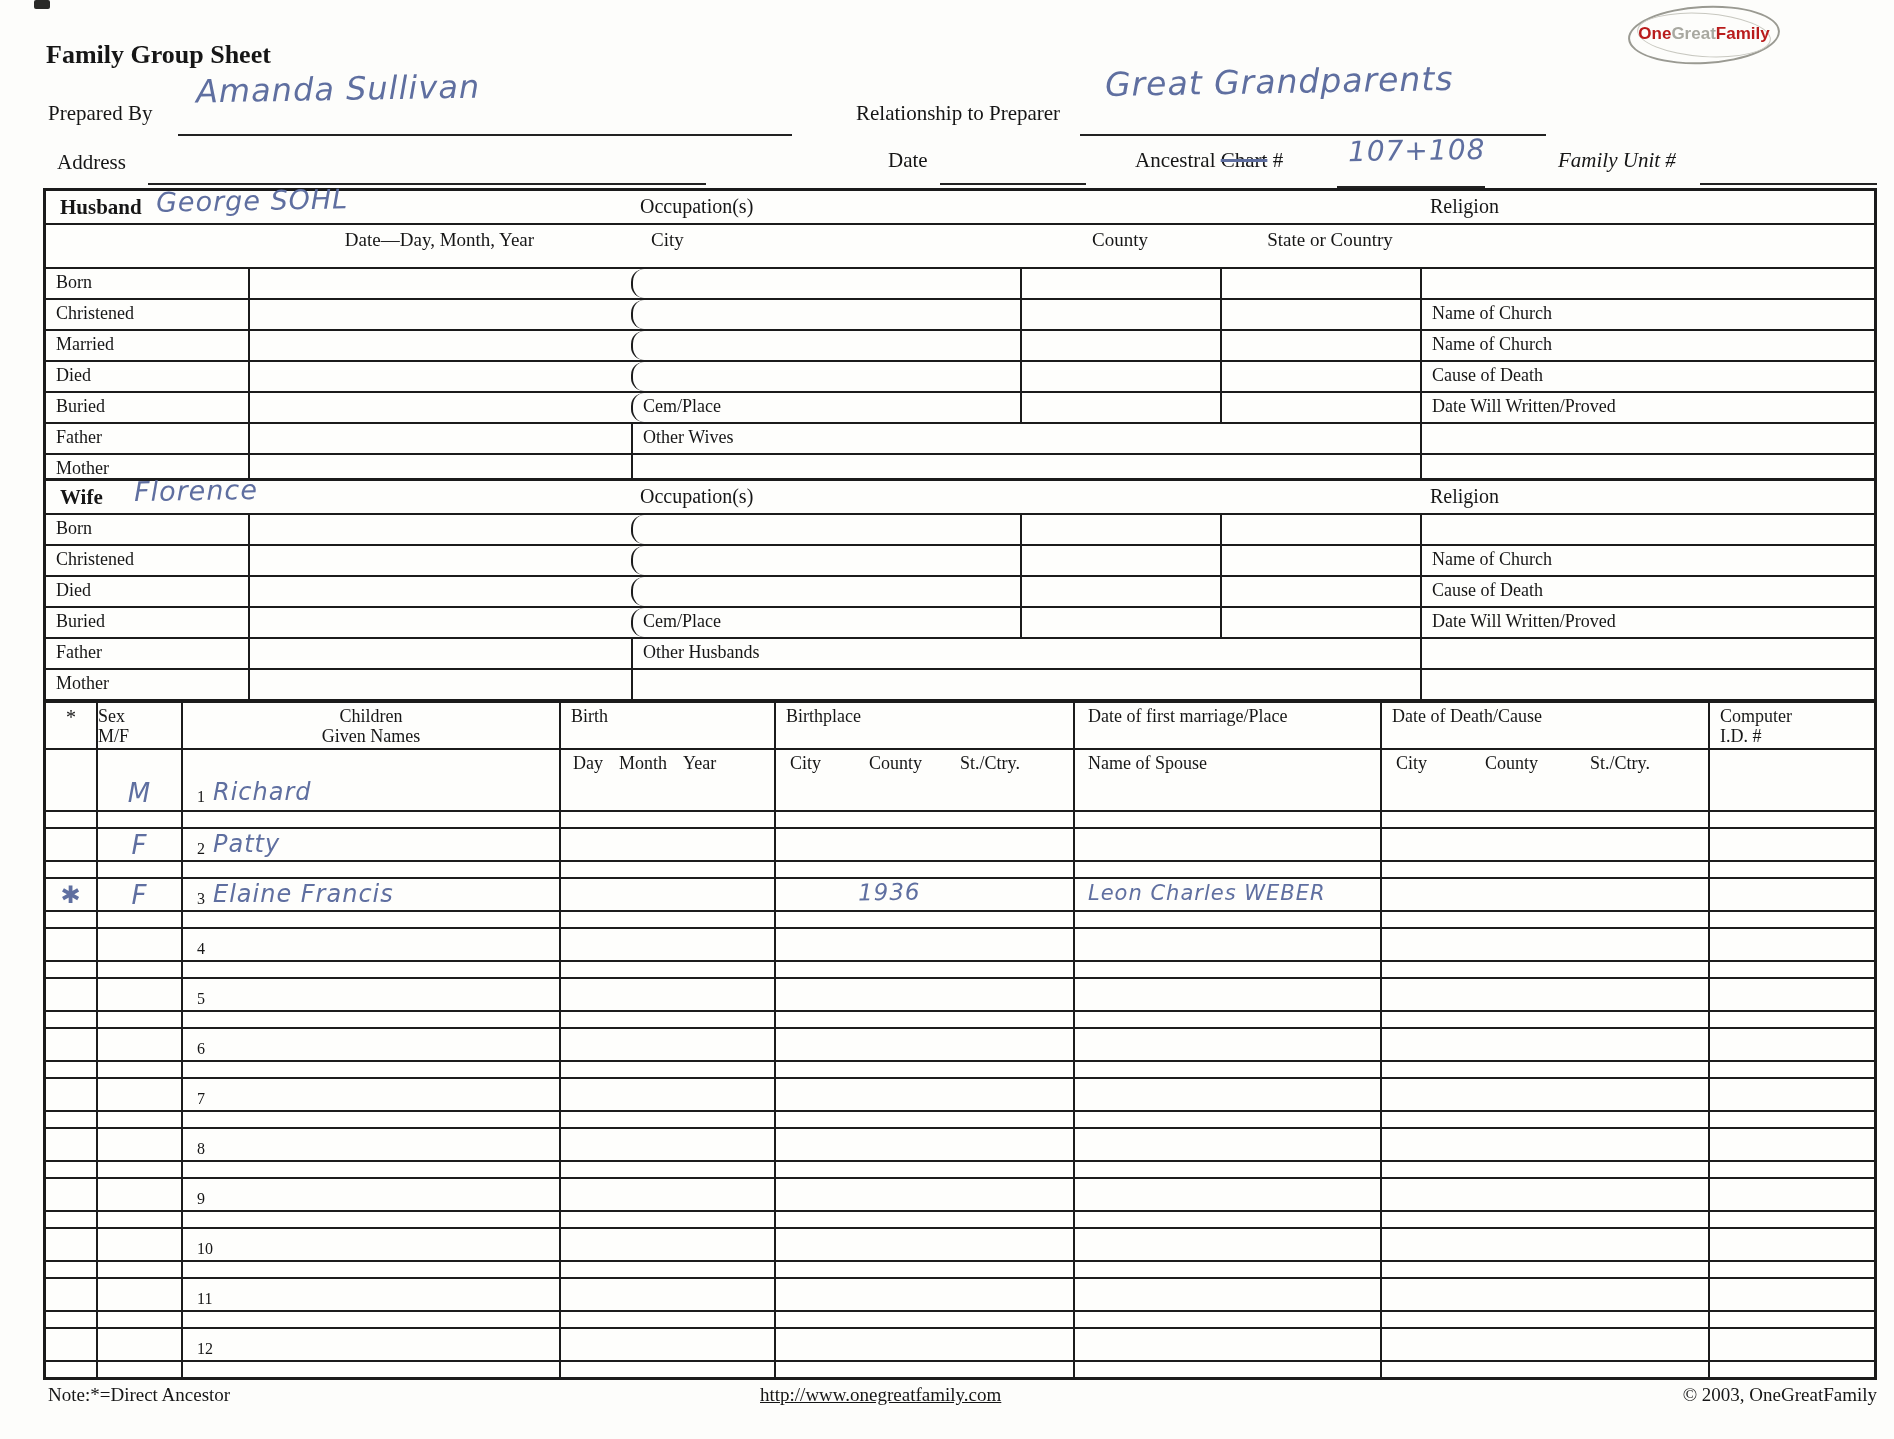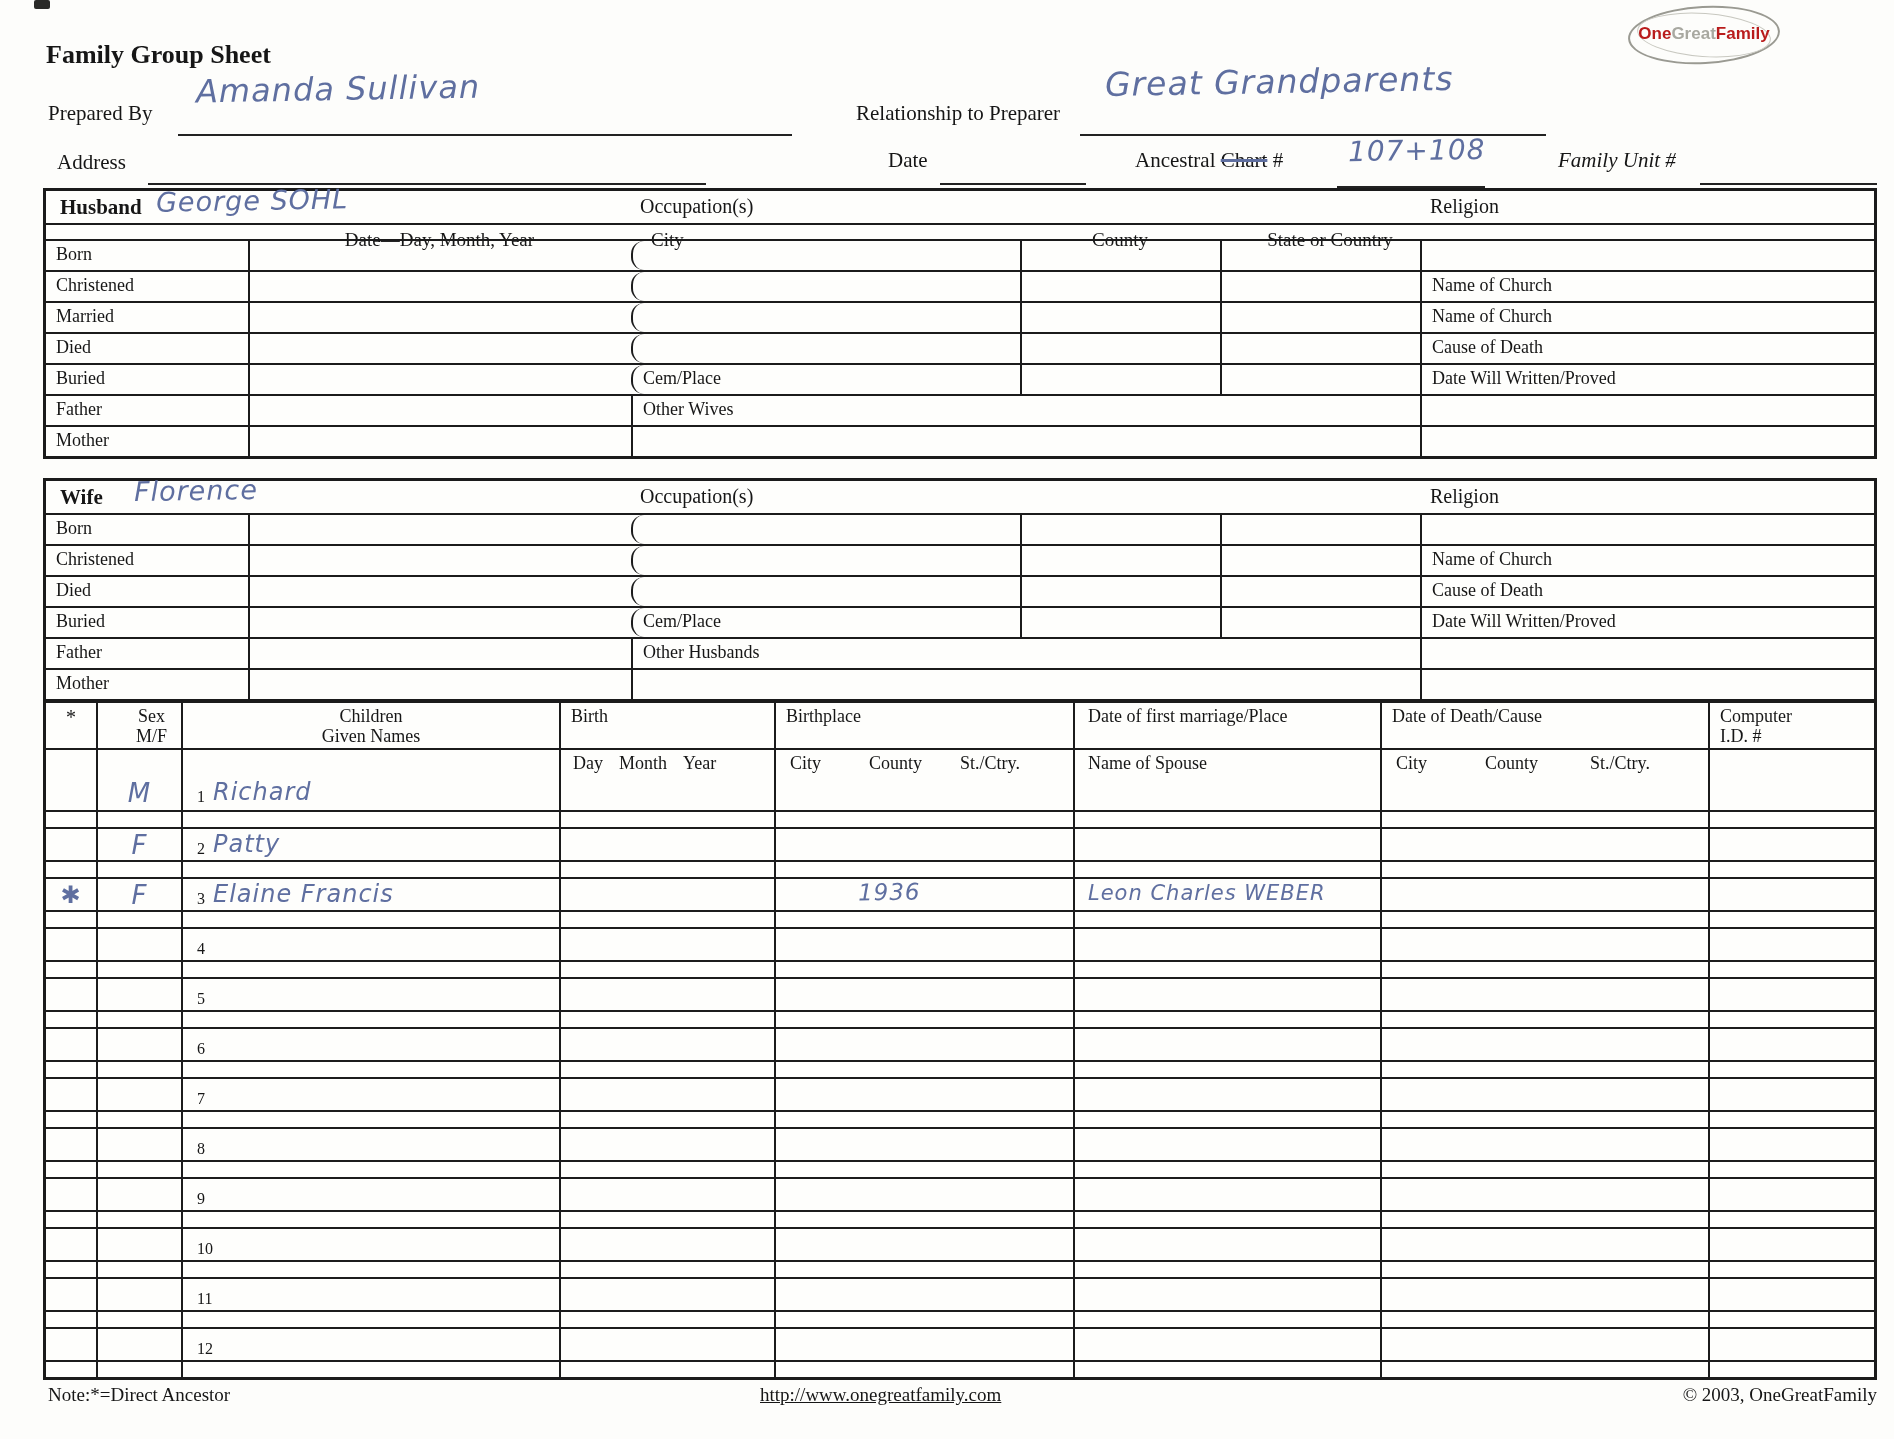--- a/index.html
+++ b/index.html
@@ -16,21 +16,21 @@
   
   .tbl{position:absolute;left:43px;width:1834px;border:3px solid var(--ln);box-sizing:border-box;background:#fefefc;}
   .trow{display:flex;border-top:2px solid var(--ln);box-sizing:border-box;position:relative;}
   .trow:first-child{border-top:none;}
   .c{border-left:2px solid var(--ln);box-sizing:border-box;position:relative;
      font-size:18px;padding:3px 0 0 10px;overflow:visible;}
   .c:first-child{border-left:none;}
   
   .wl{width:202px;} .wd{width:383px;} .wc{width:389px;border-radius:13px;} .wy{width:200px;} .ws{width:200px;}
   .wr{width:456px;flex:1;} .wm{width:789px;}
-  .h32{height:32px;} .h30{height:16px;padding-left:28px;} .h31{height:31px;}
+  .h32{height:32px;} .h30{height:44px;padding-left:28px;} .h31{height:31px;}
   .hdrrow{display:block;}
   .rolelbl{position:absolute;left:14px;top:4px;font-weight:bold;font-size:21px;}
   .occ{position:absolute;left:594px;top:4px;font-size:20px;}
   .rel{position:absolute;left:1384px;top:4px;font-size:20px;}
   .colhdr span{position:absolute;top:4px;font-size:19px;}
   .namehw{position:absolute;top:-6px;font-size:27px;}
   
   .cw-star{width:50px;text-align:center;padding-left:0;}
   .cw-sex{width:85px;text-align:center;padding-left:0;}
   .cw-name{width:378px;padding-left:14px;}
@@ -215,21 +215,21 @@
       <div class="c wl">Mother</div>
       <div class="c wd"></div>
       <div class="c wm"></div>
       <div class="c wr"></div>
     </div>
   </div>
 
   <div class="tbl" style="top:700px;">
     <div class="trow chdr1">
       <div class="c cw-star" style="font-size:20px;">*</div>
-      <div class="c cw-sex" style="text-align:center;padding-left:24px;">
+      <div class="c cw-sex" style="text-align:left;padding-left:0;">
         <span class="two">Sex</span>
         <span class="two">M/F</span>
       </div>
       <div class="c cw-name" style="text-align:center;padding-left:0;">
         <span class="two">Children</span>
         <span class="two">Given Names</span>
       </div>
       <div class="c cw-birth">Birth</div>
       <div class="c cw-bp">Birthplace</div>
       <div class="c cw-mar">Date of first marriage/Place</div>

